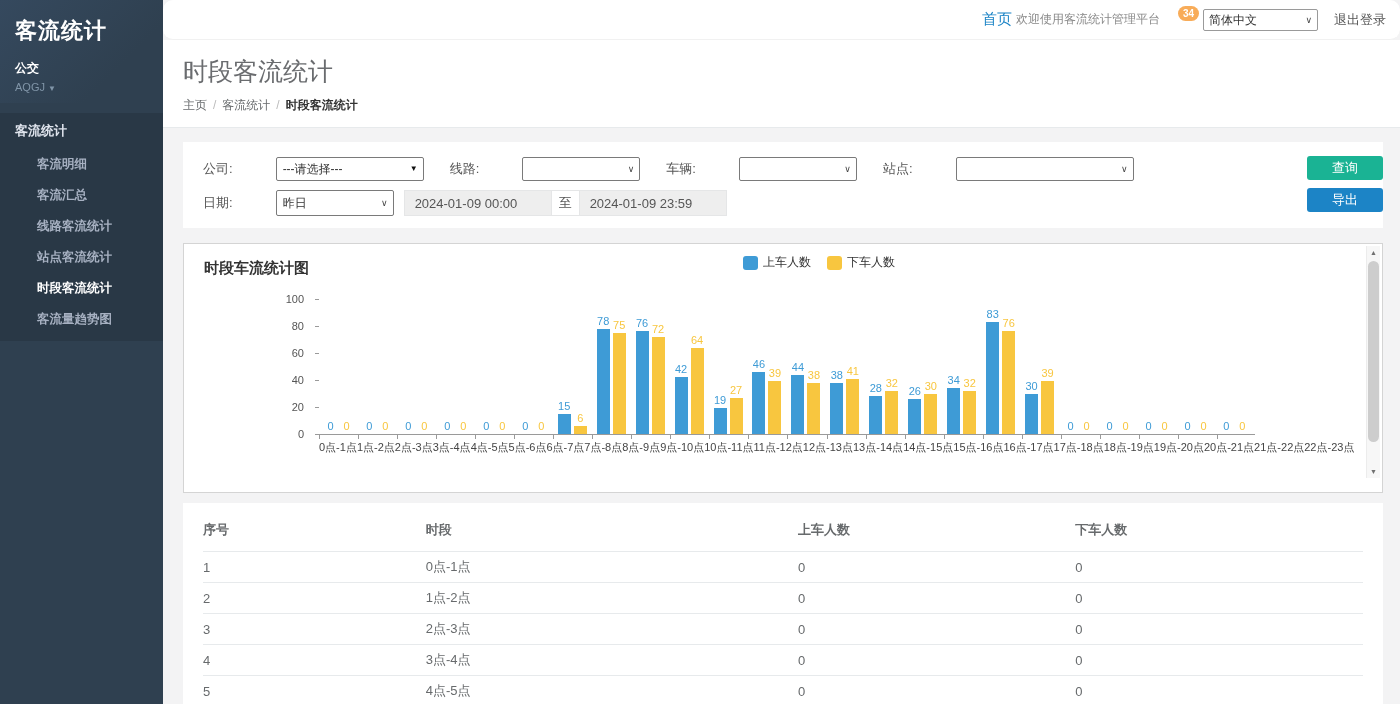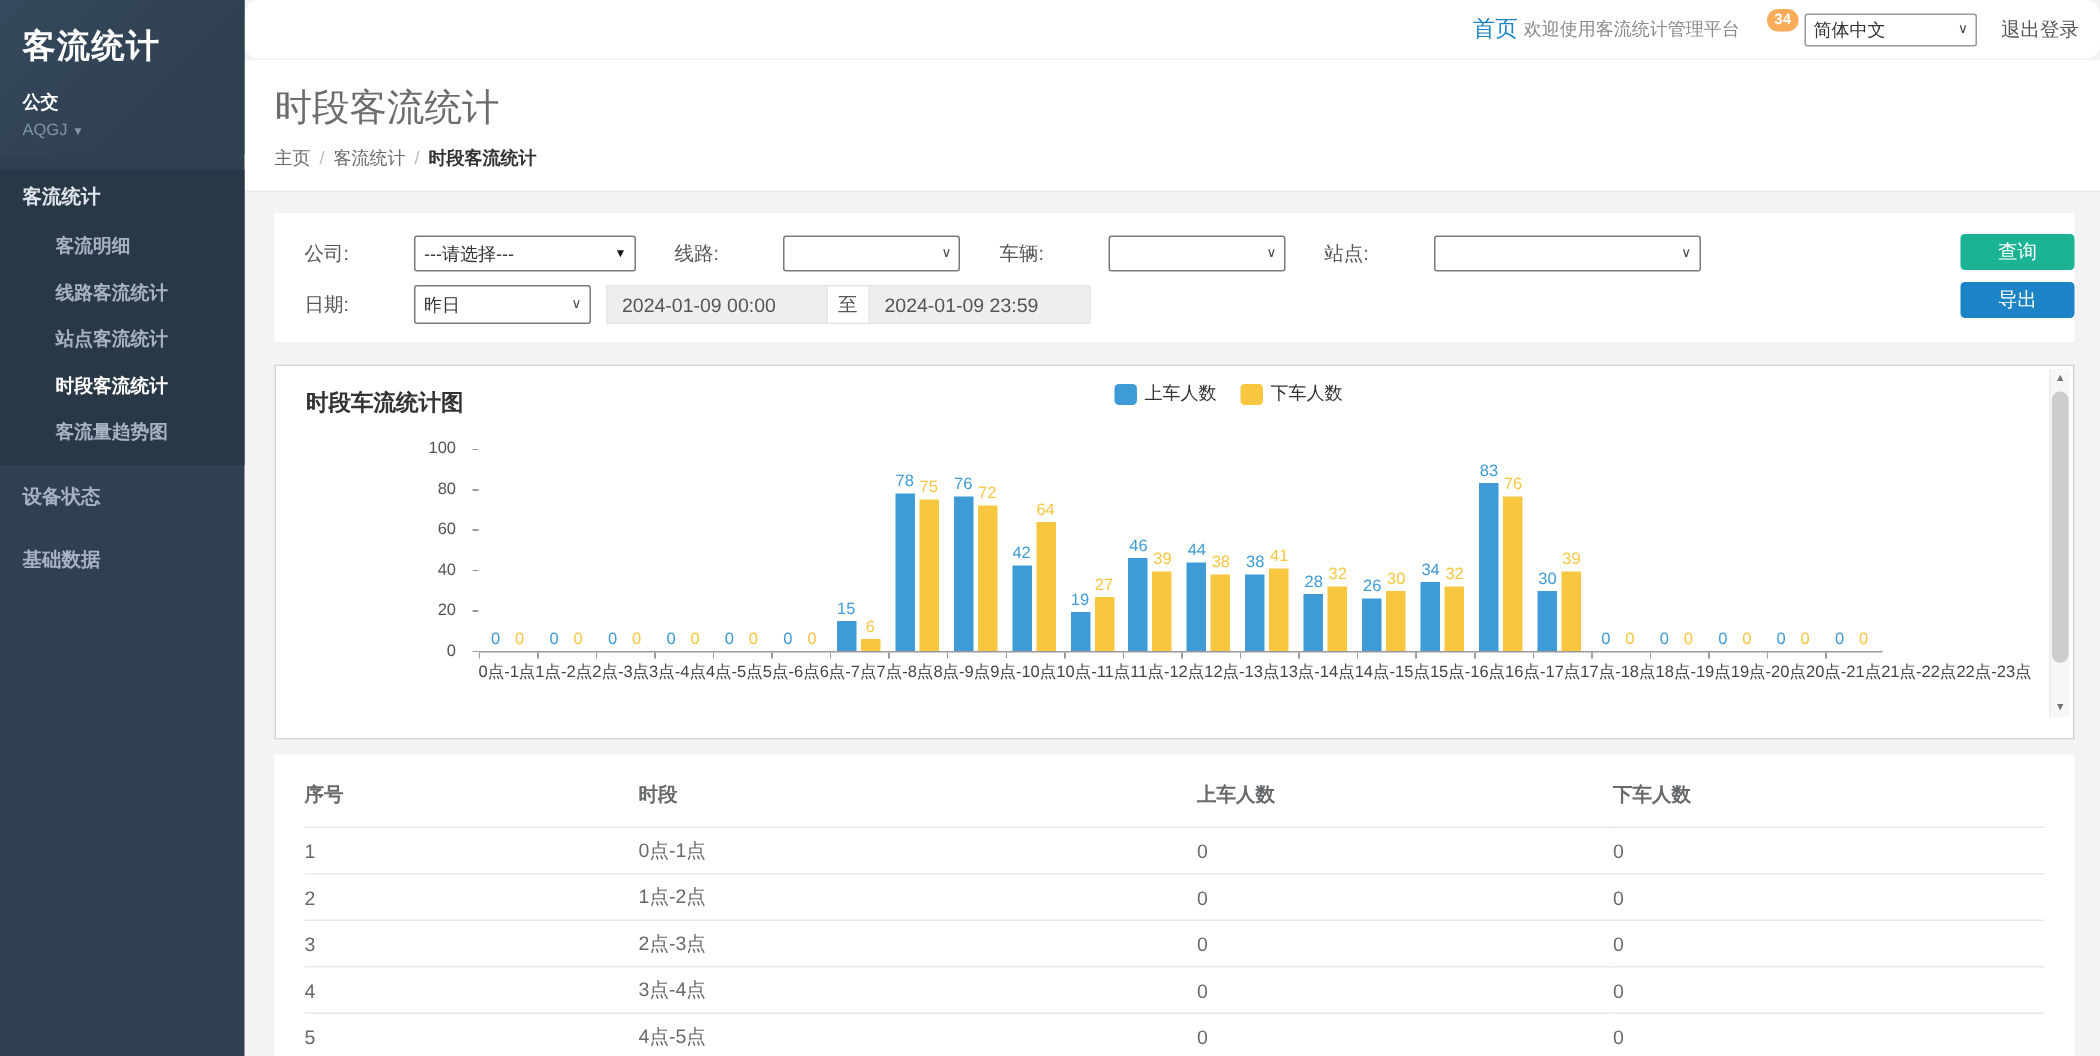--- a/index.html
+++ b/index.html
@@ -93,28 +93,25 @@
 <div class="sidebar">
   <div class="brand">
     <div class="brand-title">客流统计</div>
     <div class="brand-org">公交</div>
     <div class="brand-code"><span>AQGJ</span><span class="caret-down">▼</span></div>
   </div>
   <div class="nav">
     <div class="nav-section">客流统计</div>
     <div class="nav-sub" id="nav-sub">
         <div class="nav-subitem">客流明细</div>
+        <div class="nav-subitem">客流汇总</div>
         <div class="nav-subitem">线路客流统计</div>
         <div class="nav-subitem">站点客流统计</div>
         <div class="nav-subitem active">时段客流统计</div>
         <div class="nav-subitem">客流量趋势图</div>
-      </div>
-    <div id="nav-items">
-        <div class="nav-item">设备状态</div>
-        <div class="nav-item">基础数据</div>
       </div>
   </div>
 </div>
 
 <div class="main">
 
   <div class="topbar">
     <span class="home-link">首页</span>
     <span class="welcome">欢迎使用客流统计管理平台</span>
     <span class="badge">34</span>

